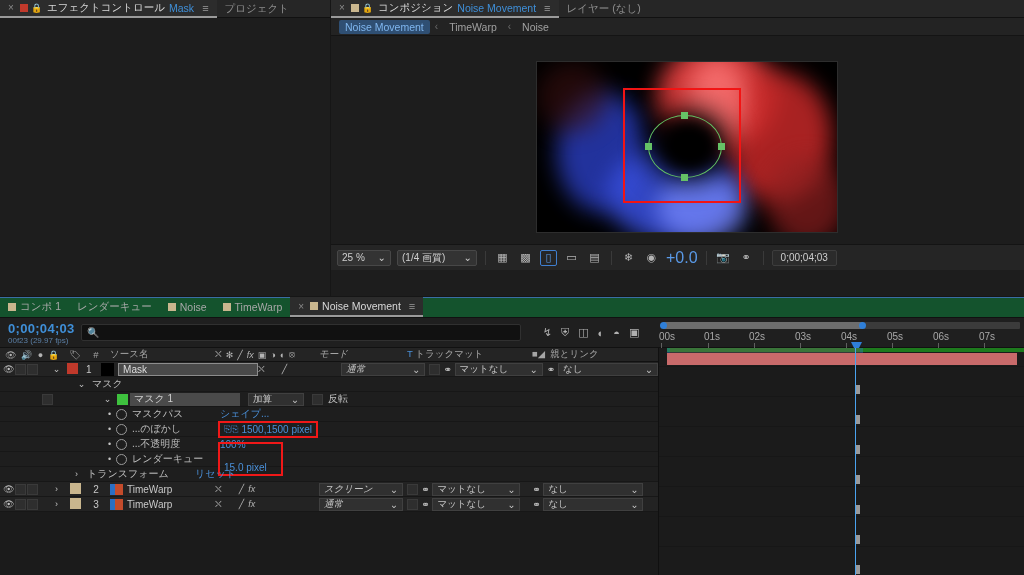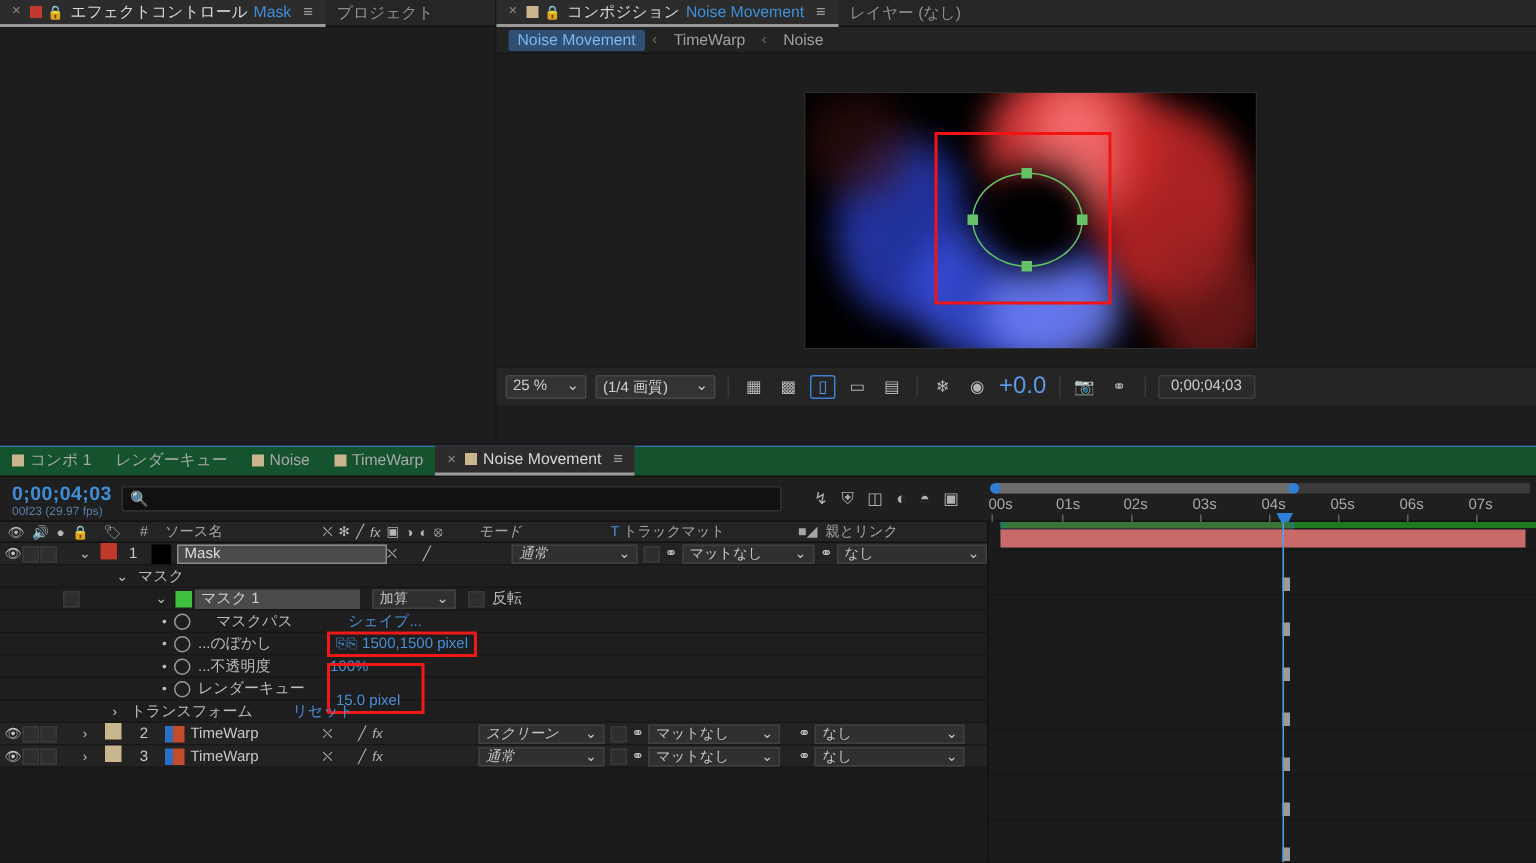--- a/index.html
+++ b/index.html
@@ -436,21 +436,21 @@
             <span>⌄</span>
           </div>
           <i class="cellbox" style="margin-left:8px"></i>
           <span class="propname" style="margin-left:5px">反転</span>
         </div>
 
         <div class="row sub">
           <div style="width:103px"></div>
           <span class="cell">•</span>
           <span class="stopwatch"></span>
-          <span class="propname" style="margin-left:17px;width:88px">マスクパス</span>
+          <span class="propname" style="margin-left:5px;width:88px">マスクパス</span>
           <span class="propval">シェイプ...</span>
         </div>
 
         <div class="row sub">
           <div style="width:103px"></div>
           <span class="cell">•</span>
           <span class="stopwatch"></span>
           <span class="propname" style="margin-left:5px;width:88px">...のぼかし</span>
           <span class="hl" style="display:flex;align-items:center;gap:3px;padding:1px 4px">
             <span style="color:#4a90d9;font-size:9px">⎘⎘</span>

